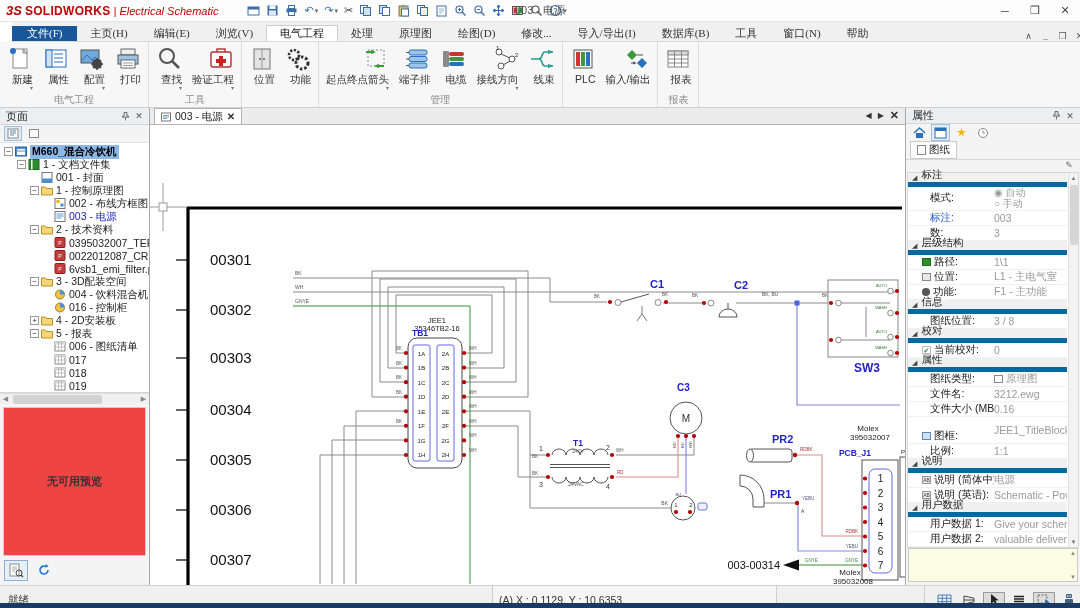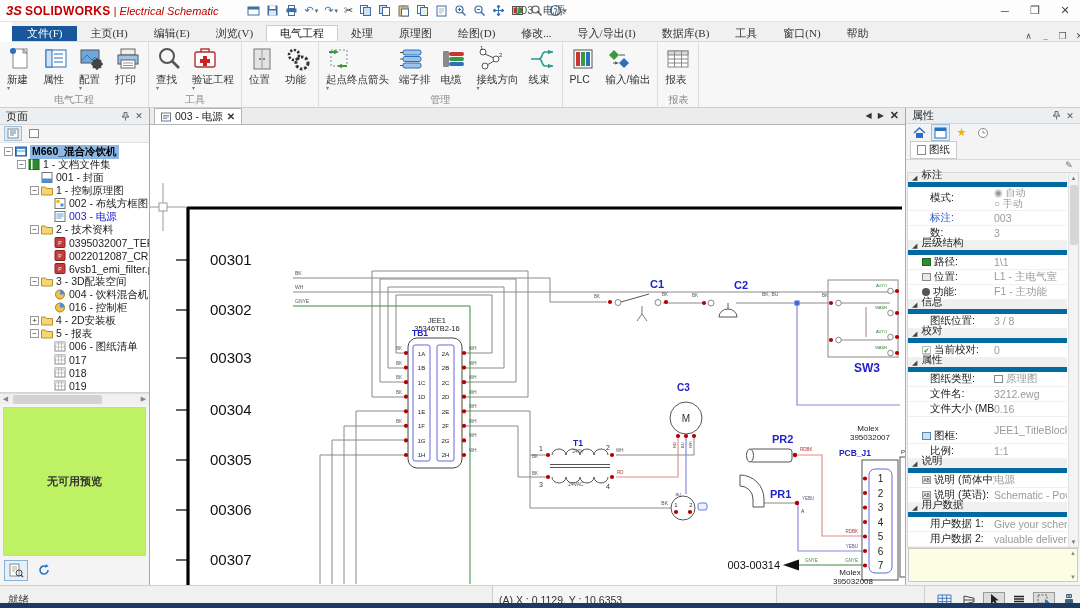--- a/index.html
+++ b/index.html
@@ -25,21 +25,21 @@
   .menu-item { padding:0 13px; display:flex; align-items:center; color:#333; }
   .menu-item.file { background:#19579b; color:#fff; padding:0 15px; }
   .menu-item.active { background:#fff; border:1px solid #ccc; border-bottom:0; color:#222; }
   #menuwin { margin-left:auto; display:flex; align-items:center; padding-right:4px; }
   .mwc { width:17px; text-align:center; color:#555; font-size:9px; }
 
   
   #ribbon { position:absolute; left:0; top:42px; width:1080px; height:66px; background:#f7f7f7; border-bottom:1px solid #cfcfcf; display:flex; }
   .rgroup { display:flex; flex-direction:column; border-right:1px solid #dddddd; padding:2px 2px 0 2px; }
   .ricons { display:flex; flex:1; align-items:flex-start; }
-  .rbtn { display:flex; flex-direction:column; align-items:flex-start; padding:1px 5px 0 5px; min-width:34px; }
+  .rbtn { display:flex; flex-direction:column; align-items:flex-end; padding:1px 5px 0 5px; min-width:34px; }
   .rbtn .ricon { height:28px; display:flex; align-items:center; justify-content:center; }
   .rbtn .rtext { font-size:10.5px; color:#333; white-space:nowrap; line-height:12px; }
   .rbtn .rmenu { font-size:6px; color:#777; line-height:6px; }
   .rlabel { text-align:center; font-size:10px; color:#888; height:14px; line-height:13px; white-space:nowrap; }
 
   
   #pages { position:absolute; left:0; top:108px; width:150px; height:477px; background:#f4f4f4; border-right:1px solid #a9a9a9; display:flex; flex-direction:column; }
   .panel-hd { height:17px; background:#eceff2; border-bottom:1px solid #d5d5d5; display:flex; align-items:center; padding:0 3px 0 6px; font-size:11px; color:#222; }
   .panel-hd .sp { flex:1; }
   .phbtn { width:14px; height:13px; display:flex; align-items:center; justify-content:center; color:#555; font-size:9px; }
@@ -51,21 +51,21 @@
   .trow .exp { width:9px; height:9px; border:1px solid #999; background:#fff; color:#333; font-size:8px; line-height:7px; text-align:center; margin-right:2px; flex:0 0 9px; }
   .trow .noexp { width:11px; flex:0 0 11px; }
   .trow .ticon { width:12px; height:11px; margin-right:3px; flex:0 0 12px; }
   .trow .tlabel { font-size:10.5px; color:#222; }
   .trow.sel .tlabel { background:#8cb8e8; color:#000; font-weight:bold; padding:0 2px; }
   .trow.cur .tlabel { color:#2222cc; }
   #hscroll { height:11px; background:#f0f0f0; border-top:1px solid #dcdcdc; display:flex; align-items:center; }
   #hscroll .arr { width:11px; text-align:center; color:#888; font-size:7px; }
   #hscroll .track { flex:1; position:relative; height:9px; }
   #hscroll .thumb { position:absolute; left:2px; top:0; width:70%; height:9px; background:#d2d2d2; border-radius:2px; }
-  #preview { flex:1; margin:3px; background:#bef264; border:1px solid #cccccc; display:flex; align-items:center; justify-content:center; color:#333; font-size:11px; font-weight:bold; }
+  #preview { flex:1; margin:3px; background:#ef4444; border:1px solid #cccccc; display:flex; align-items:center; justify-content:center; color:#333; font-size:11px; font-weight:bold; }
   #pvbtns { height:26px; display:flex; align-items:center; gap:4px; padding:0 0 4px 4px; }
   .pvbtn { width:24px; height:21px; display:flex; align-items:center; justify-content:center; border:1px solid transparent; }
   .pvbtn.on { border-color:#8ab0d8; background:#e7f0f9; }
 
   
   #tabbar { position:absolute; left:150px; top:108px; width:755px; height:17px; background:#ececec; border-bottom:1px solid #b5b5b5; display:flex; align-items:flex-end; }
   #doctab { height:16px; background:#fff; border:1px solid #b5b5b5; border-bottom:0; display:flex; align-items:center; gap:4px; padding:0 6px; margin-left:4px; font-size:10.5px; }
   #doctab .close { color:#333; font-size:10px; font-weight:bold; }
   #tabnav { margin-left:auto; display:flex; align-items:center; gap:6px; padding:0 6px 2px 0; color:#333; font-size:8px; }
   #tabnav .x { font-size:11px; font-weight:bold; }

